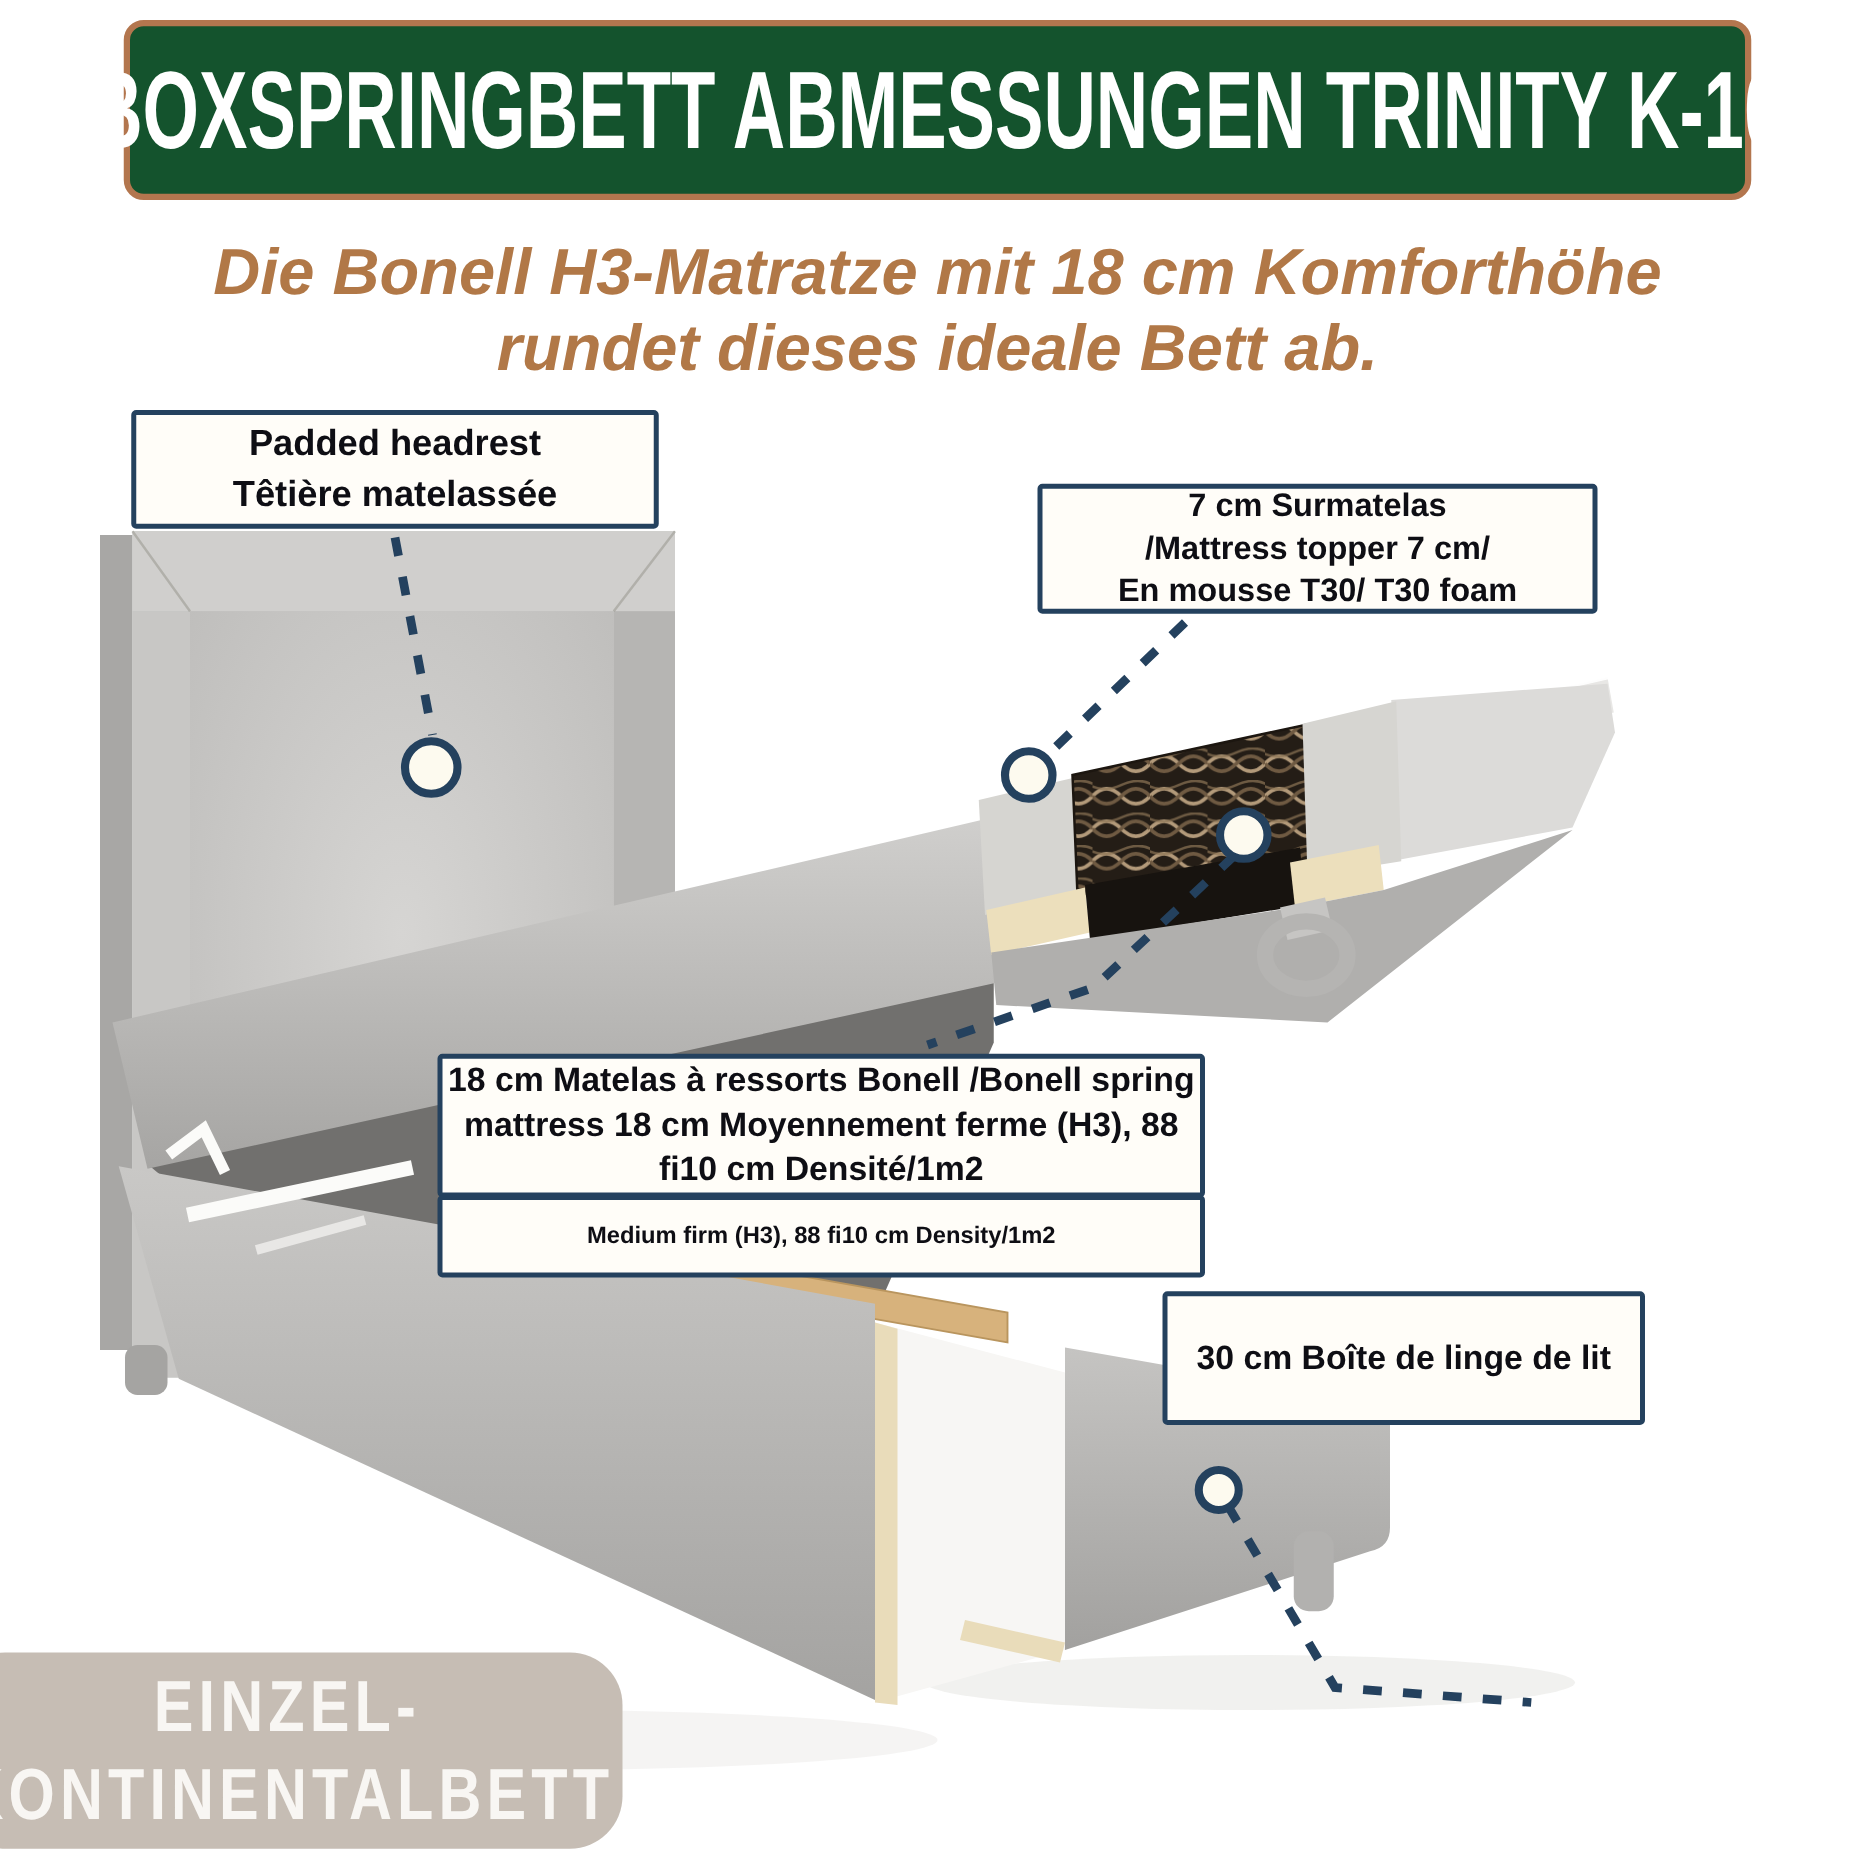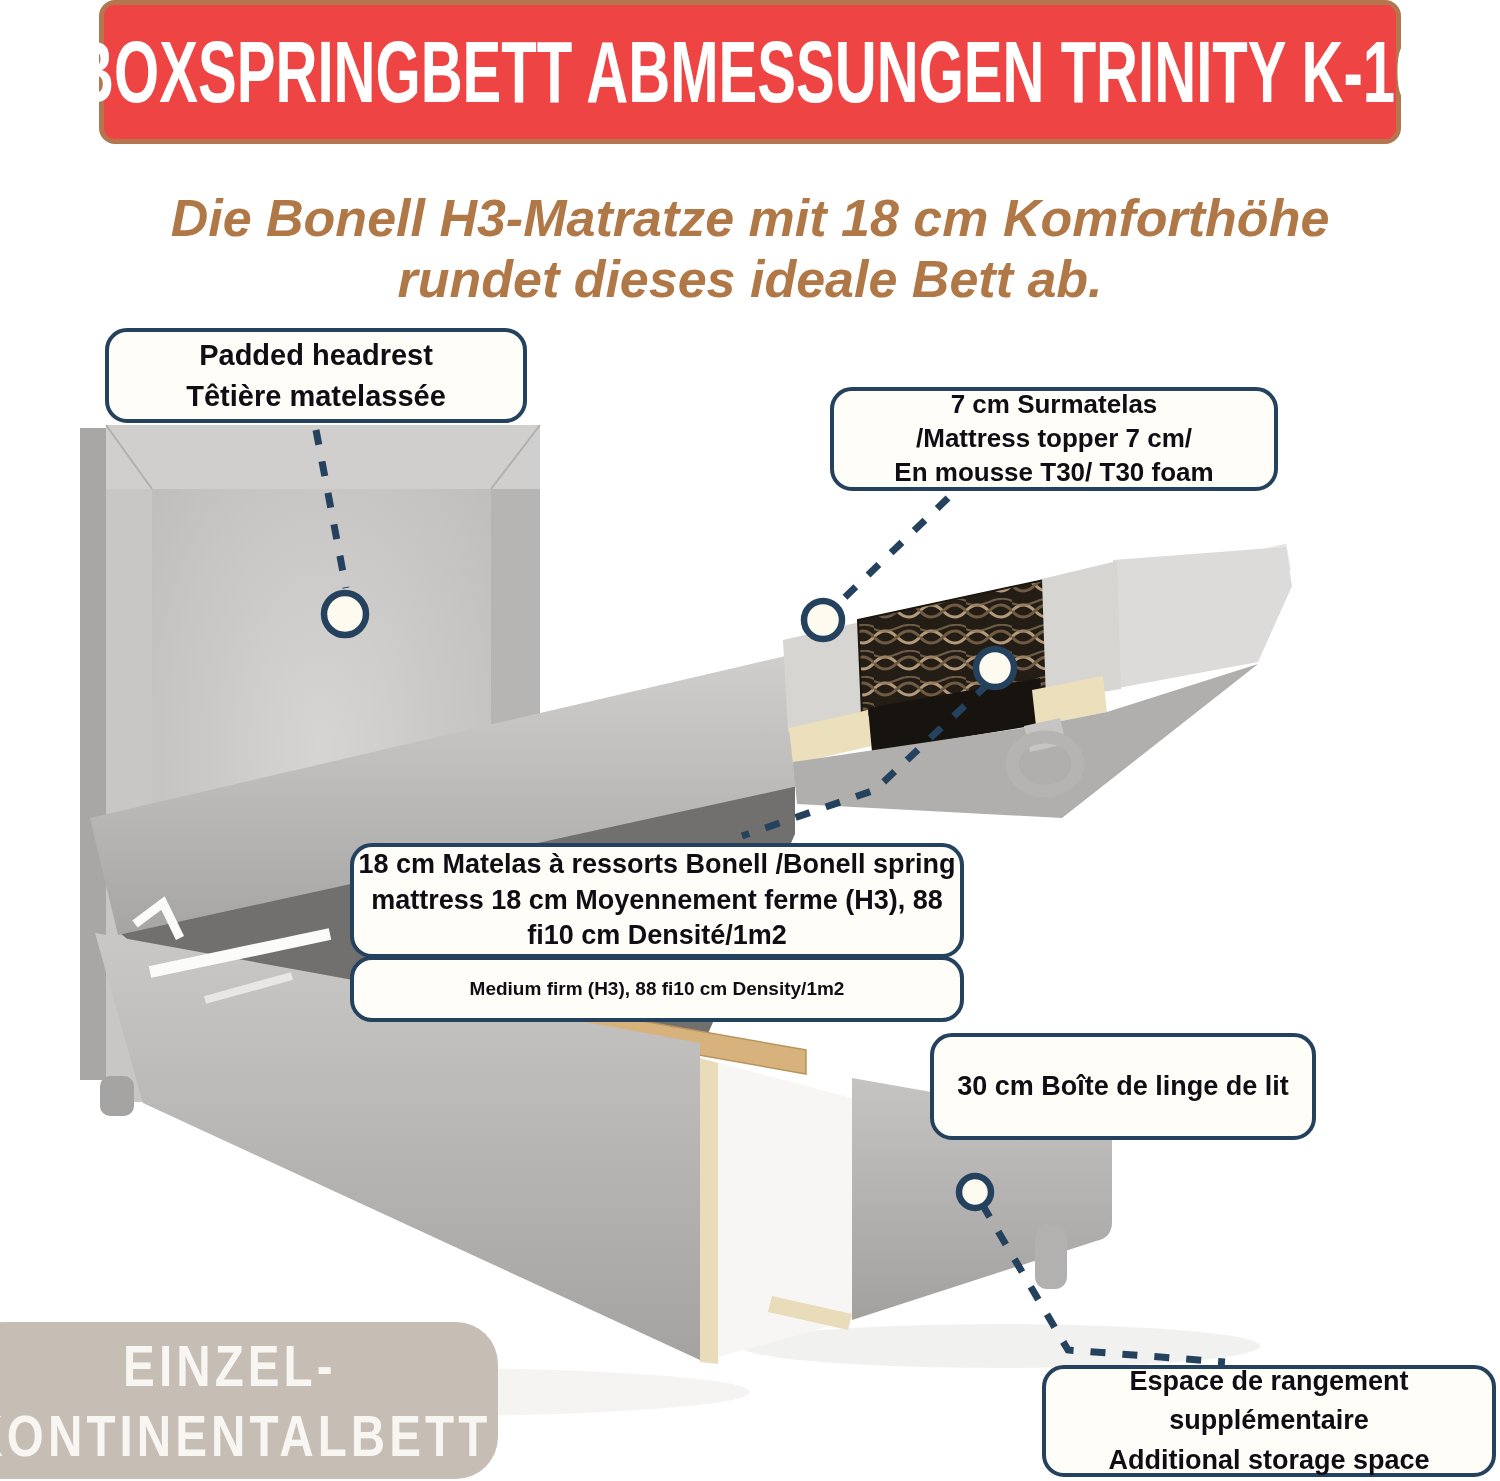--- a/index.html
+++ b/index.html
@@ -1,29 +1,29 @@
 <!DOCTYPE html>
 <html><head>
 <meta charset="utf-8">
 <style>
   html,body{margin:0;padding:0;background:#ffffff;}
   #stage{position:relative;width:1500px;height:1481px;background:#ffffff;overflow:hidden;
          font-family:"Liberation Sans",sans-serif;}
   
-  .banner{position:absolute;left:99px;top:0;width:1302px;height:144px;box-sizing:border-box;
-          background:#ef4444;border:5px solid #b3764e;border-radius:16px;
+  .banner{position:absolute;left:99px;top:16px;width:1302px;height:144px;box-sizing:border-box;
+          background:#14532d;border:5px solid #b3764e;border-radius:16px;
           display:flex;align-items:center;justify-content:center;}
   .banner-text{display:inline-block;white-space:nowrap;font-size:88px;font-weight:800;
                color:#ffffff;letter-spacing:0px;transform:scaleX(.66);transform-origin:center;}
   
   .subtitle{position:absolute;left:0;top:188px;width:1500px;text-align:center;
             color:#b17847;font-weight:800;font-size:52px;line-height:1.17;font-style:italic;}
   
   .callout{position:absolute;box-sizing:border-box;background:#fffdf8;border:4px solid #24415e;
-           border-radius:22px;display:flex;flex-direction:column;justify-content:center;
+           border-radius:4px;display:flex;flex-direction:column;justify-content:center;
            align-items:center;text-align:center;font-weight:bold;color:#0e0e14;}
   .co-headrest{left:105px;top:328px;width:422px;height:95px;font-size:29px;line-height:1.38;}
   .co-topper{left:830px;top:387px;width:448px;height:104px;font-size:26px;line-height:1.3;}
   .co-mattress{left:350px;top:843px;width:614px;height:115px;font-size:27px;line-height:1.32;}
   .co-firmness{left:350px;top:956px;width:614px;height:66px;font-size:19px;line-height:1.2;}
   .co-container{left:930px;top:1033px;width:386px;height:107px;font-size:27px;line-height:1.4;}
   .co-storage{left:1042px;top:1365px;width:454px;height:112px;font-size:27px;line-height:1.45;}
   
   .badge{position:absolute;left:-38px;top:1322px;width:536px;height:157px;background:#c6bdb4;
          border-radius:42px;display:flex;align-items:center;justify-content:center;}
@@ -158,24 +158,20 @@
   </div>
 
   <div class="callout co-firmness">
     <div>Medium firm (H3), 88 fi10 cm Density/1m2</div>
   </div>
 
   <div class="callout co-container">
     <div>30 cm Boîte de linge de lit</div>
   </div>
 
-  <div class="callout co-storage">
-    <div>Espace de rangement supplémentaire</div>
-    <div>Additional storage space</div>
-  </div>
 
   <div class="badge">
     <div class="badge-inner">
       <div>EINZEL-</div>
       <div>KONTINENTALBETT</div>
     </div>
   </div>
 
 </div>
 

